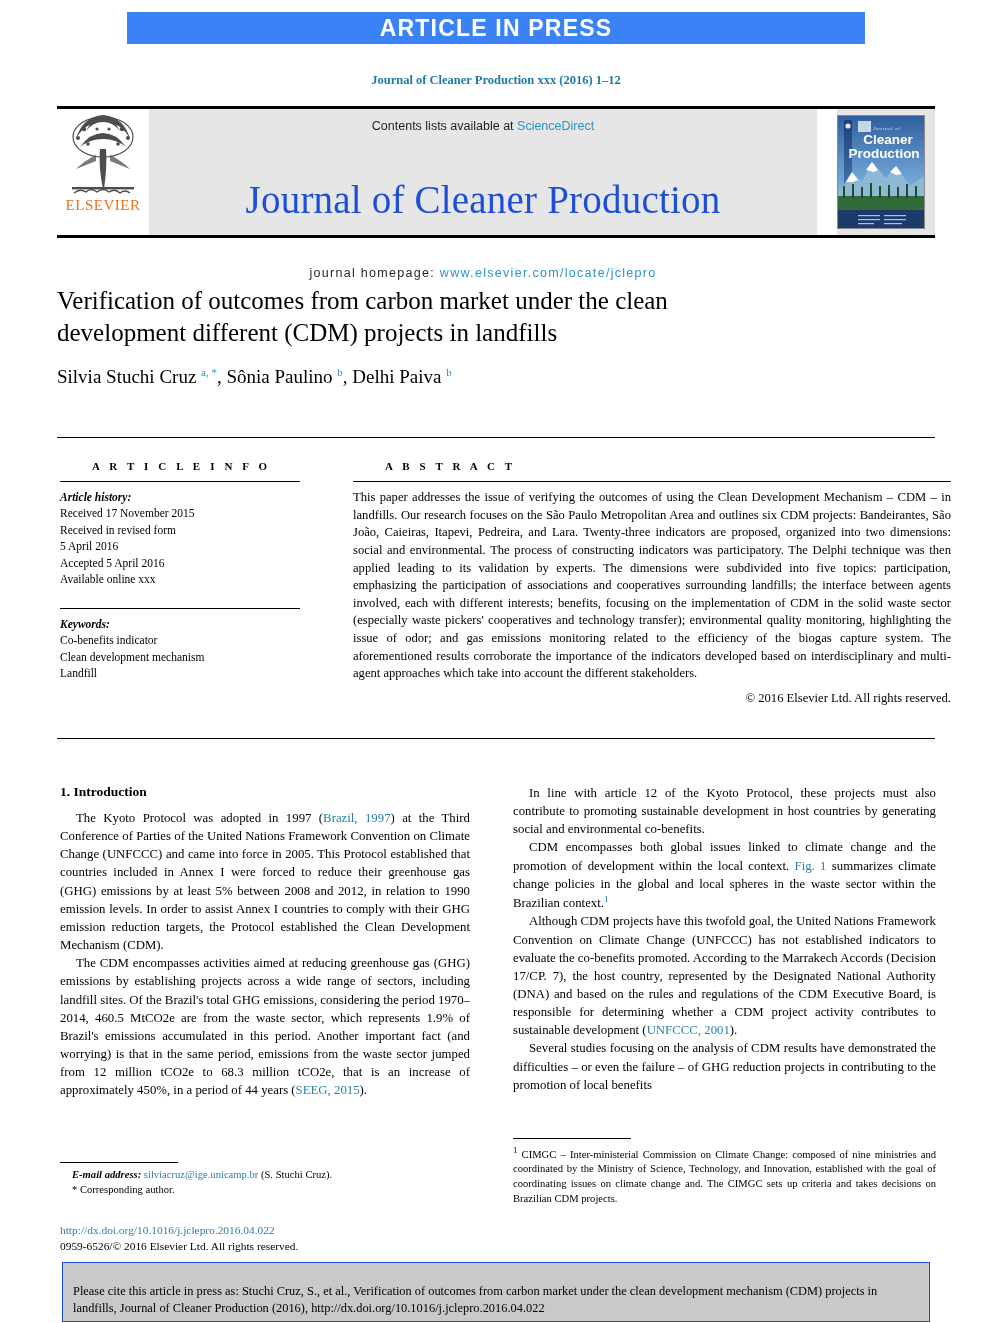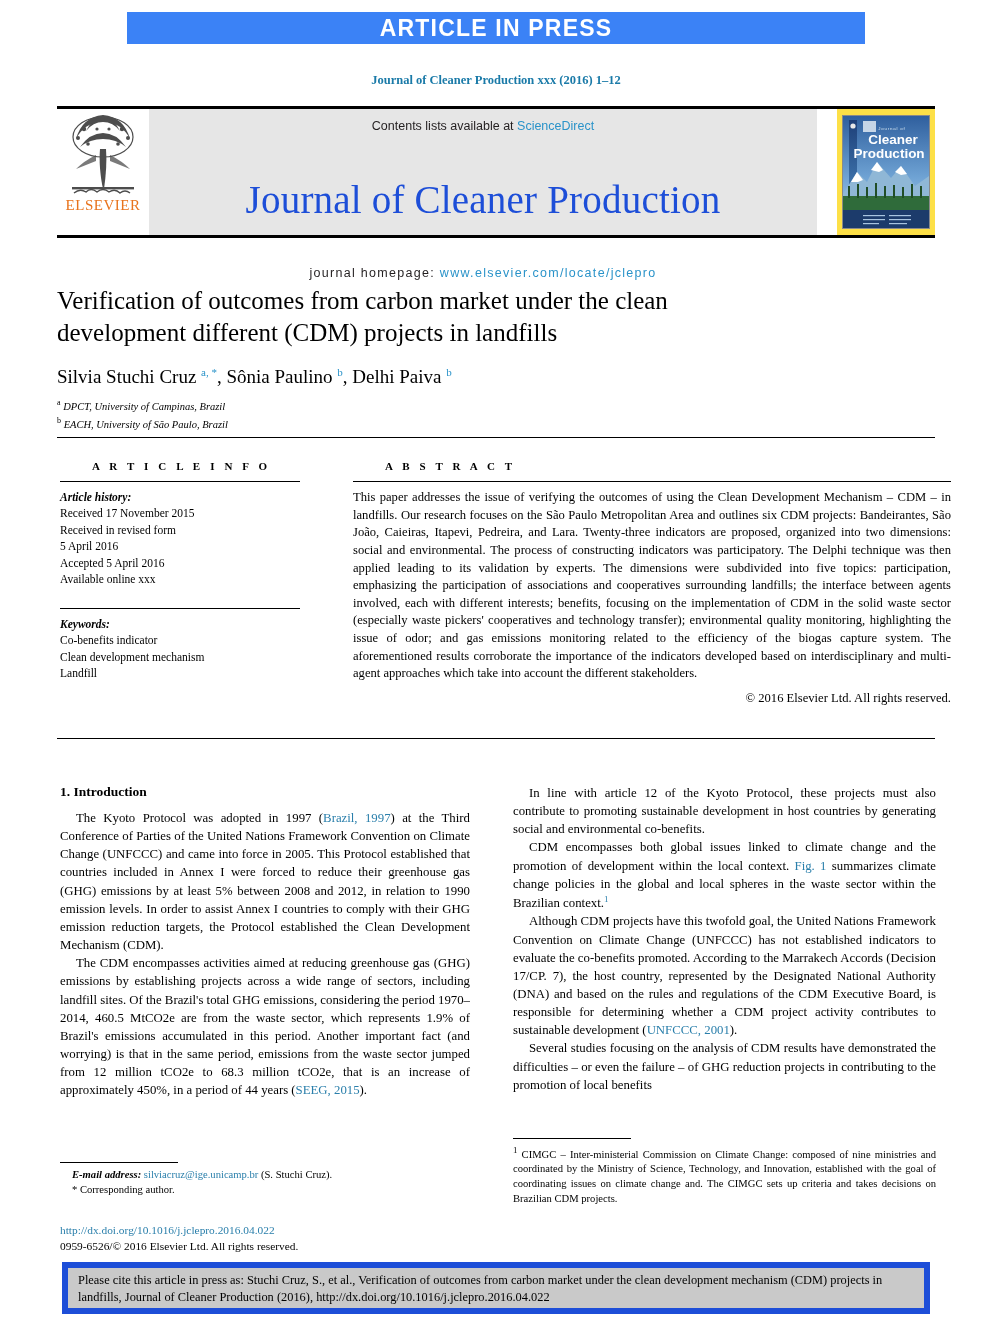--- a/index.html
+++ b/index.html
@@ -110,22 +110,22 @@
     font-size: 12.5px;
     color: #231f20;
     letter-spacing: 1.3px;
   }
   .homepage-line .hp-link { color: #2a93c9; }
   .cover-cell {
     width: 98px;
     flex: 0 0 98px;
     display: flex;
     align-items: center;
-    justify-content: center;
-    background: #fde047;
+    justify-content: flex-start;
+    background: #e5e5e5;
     margin-left: 20px;
   }
   .cover-img {
     width: 86px;
     height: 112px;
     border: 1px solid #8a8a8a;
     display: block;
   }
 
   
@@ -266,25 +266,25 @@
     line-height: 1.42;
   }
   .doi-block .doi-link { color: #2a7fab; }
 
   
   .cite-box {
     position: absolute;
     left: 62px;
     top: 1262px;
     width: 868px;
-    height: 52px;
+    height: 60px;
     background: #c9c9c9;
-    border: 6px solid #1d4ed8;
+    border: 1px solid #1d4ed8;
     box-sizing: border-box;
-    padding: 4px 10px 0 10px;
+    padding: 20px 10px 0 10px;
   }
   .cite-text {
     font-family: "Liberation Serif", serif;
     font-size: 12.4px;
     line-height: 1.38;
     color: #000;
     margin: 0;
   }
 </style>
 </head>
@@ -381,24 +381,20 @@
         <rect x="20" y="107" width="16" height="1.2"></rect>
           <rect x="46" y="107" width="18" height="1.2"></rect>
       </g>
     </svg>
   </div>
 </div>
 
 <div class="title-block">
   <h1 class="paper-title">Verification of outcomes from carbon market under the clean development different (CDM) projects in landfills</h1>
   <div class="authors">Silvia Stuchi Cruz <sup>a, *</sup>, Sônia Paulino <sup>b</sup>, Delhi Paiva <sup>b</sup></div>
-  <div class="affils">
-      <div><sup>a</sup> DPCT, University of Campinas, Brazil</div>
-      <div><sup>b</sup> EACH, University of São Paulo, Brazil</div>
-    </div>
 </div>
 
 <div class="rule-top"></div>
 <div class="rule-bottom"></div>
 
 <div class="info-col">
   <div class="sec-head">A R T I C L E   I N F O</div>
   <div class="hrule-thin"></div>
   <div class="info-group">
     <div class="lbl">Article history:</div>

